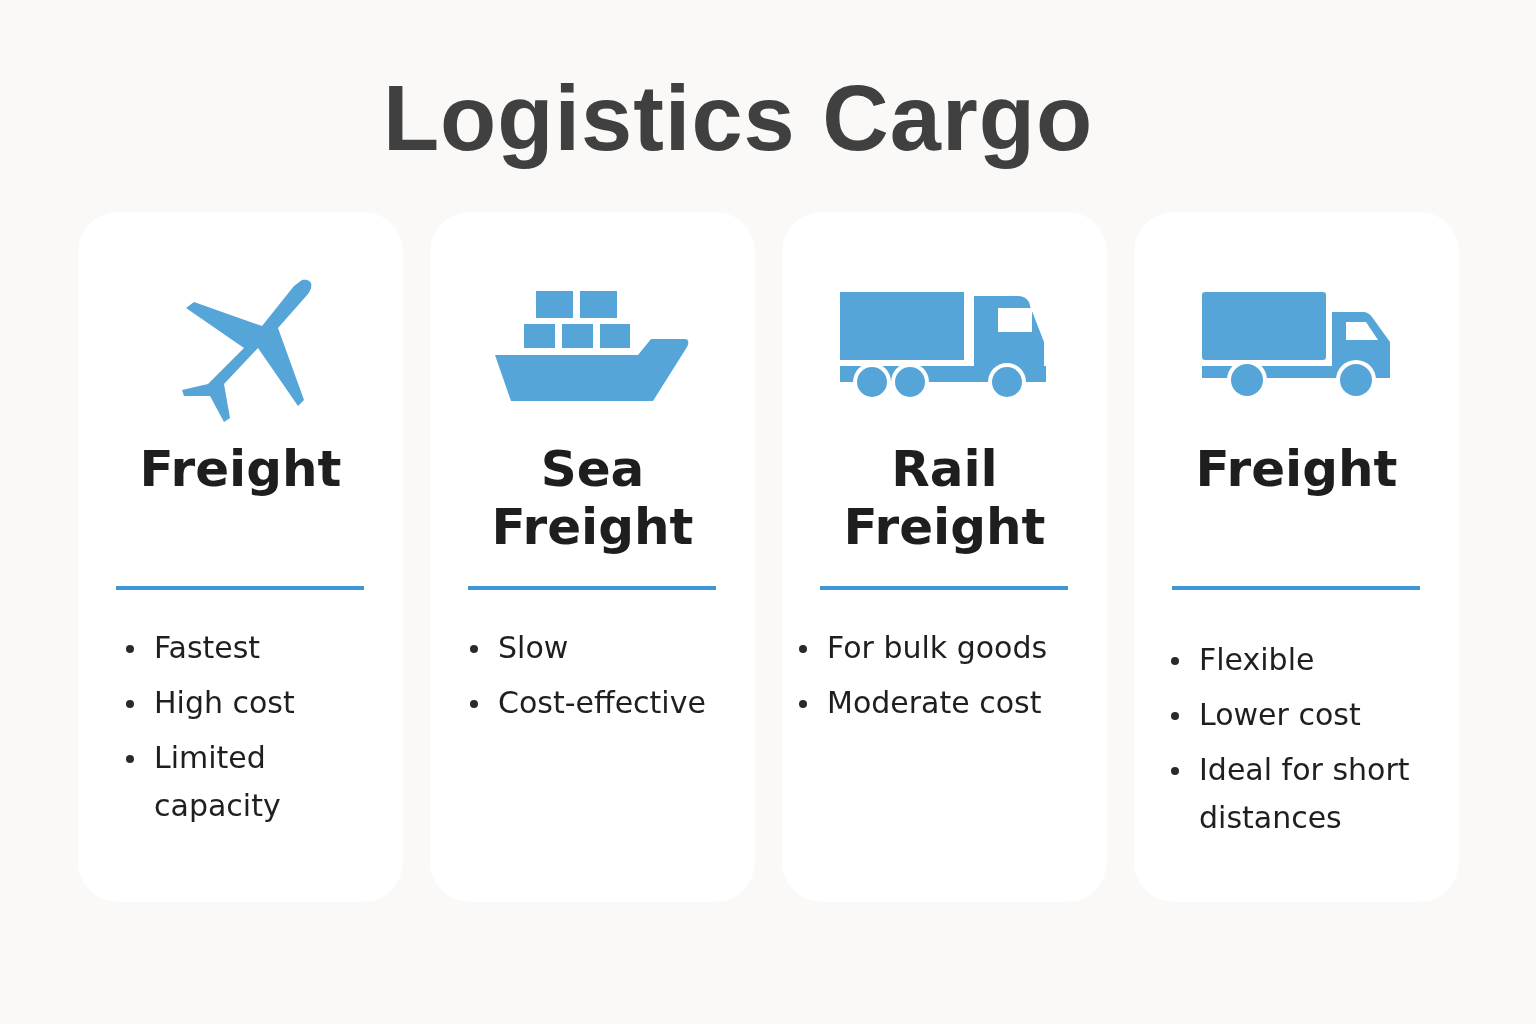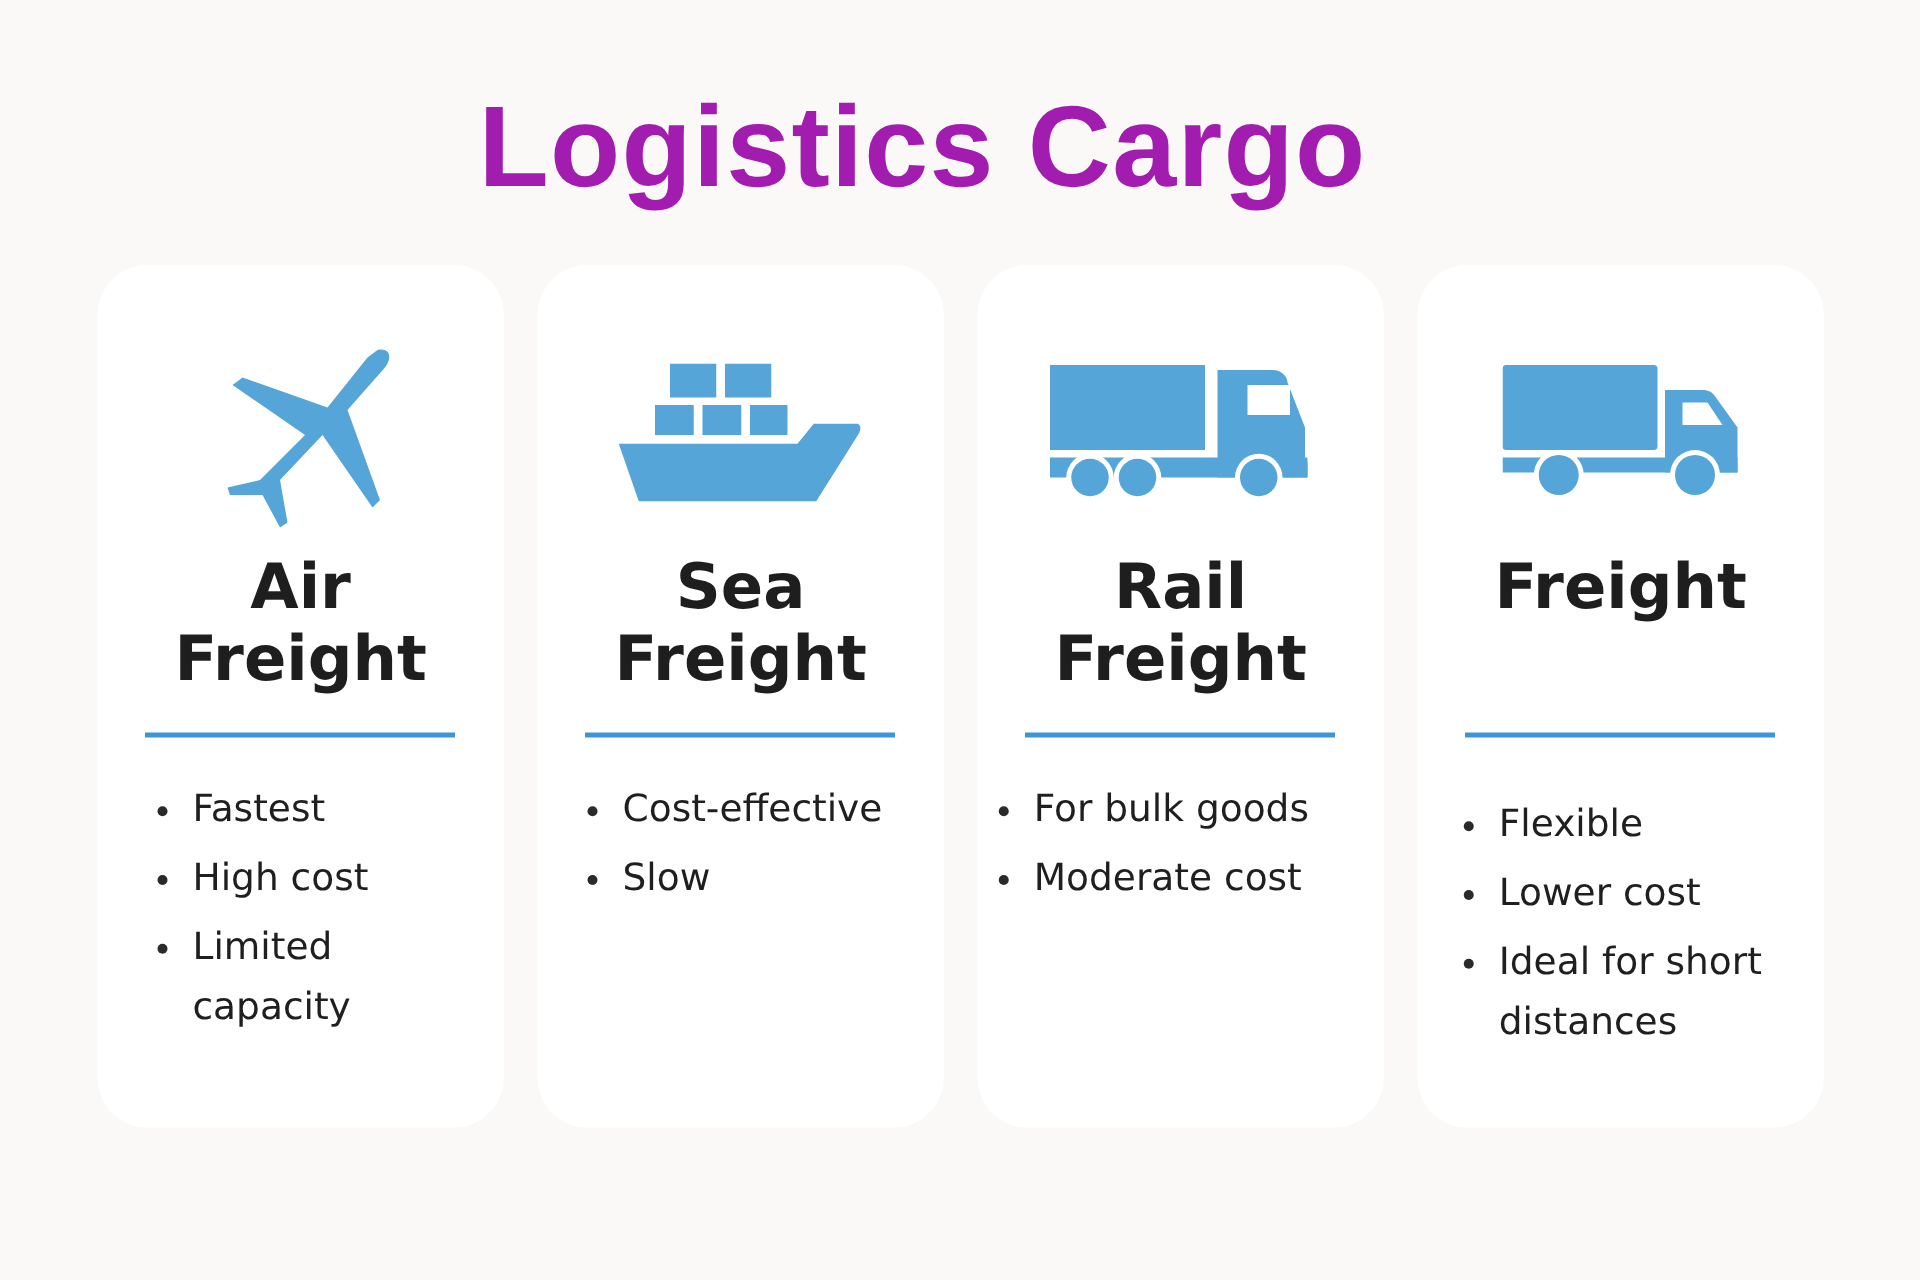--- a/index.html
+++ b/index.html
@@ -3,21 +3,21 @@
 <meta charset="utf-8">
 <style>
   html, body { margin:0; padding:0; }
   body {
     width:1536px; height:1024px; background:#faf9f7; position:relative; overflow:hidden;
     font-family:"DejaVu Sans", sans-serif; color:#1f1f1f;
   }
   .title {
     position:absolute; left:0; width:1476px; top:68px; text-align:center;
     font-family:"Liberation Sans", sans-serif; font-weight:bold; font-size:92px; letter-spacing:1px;
-    color:#a21caf; line-height:100px;
+    color:#404040; line-height:100px;
   }
   .card {
     position:absolute; top:212px; width:325px; height:690px; background:#ffffff;
     border-radius:40px;
   }
   .icon { position:absolute; left:0; width:325px; top:60px; height:150px; display:flex; justify-content:center; align-items:center; }
   .icon svg { display:block; }
   .heading {
     position:absolute; left:0; width:325px; top:228px; text-align:center;
     font-family:"DejaVu Sans", sans-serif; font-weight:bold; font-size:50px; line-height:58px; color:#1e1e1e;
@@ -40,21 +40,20 @@
 
 <div class="card" style="left:78px;">
   <div class="icon">
     <svg width="150" height="150" viewBox="0 0 150 150">
       <g fill="#55a5d9">
         <path d="M136 8 C146 6 148 14 142 22 L112 56 L138 128 L132 134 L92 76 L58 112 L64 146 L58 150 L44 124 L18 124 L16 118 L42 112 L78 76 L20 36 L28 30 L96 54 L128 14 Z"></path>
       </g>
     </svg>
   </div>
   <div class="heading">
-    <div>Air</div>
     <div>Freight</div>
   </div>
   <div class="rule"></div>
   <ul class="bullets">
     <li>Fastest</li>
     <li>High cost</li>
     <li>Limited capacity</li>
   </ul>
 </div>
 
@@ -70,22 +69,22 @@
         <path d="M2 68 L145 68 L158 52 L192 52 C196 52 196 56 194 60 L160 114 L18 114 Z"></path>
       </g>
     </svg>
   </div>
   <div class="heading">
     <div>Sea</div>
     <div>Freight</div>
   </div>
   <div class="rule"></div>
   <ul class="bullets" style="padding-left:68px;">
+    <li>Slow</li>
     <li>Cost-effective</li>
-    <li>Slow</li>
   </ul>
 </div>
 
 <div class="card" style="left:782px;">
   <div class="icon">
     <svg width="210" height="110" viewBox="0 0 210 110">
       <g fill="#55a5d9">
         <rect x="0" y="0" width="124" height="68"></rect>
         <path d="M134 4 L178 4 C186 4 190 10 190 14 L204 50 L204 78 L206 78 L206 90 L134 90 Z"></path>
         <rect x="0" y="74" width="206" height="16"></rect>

